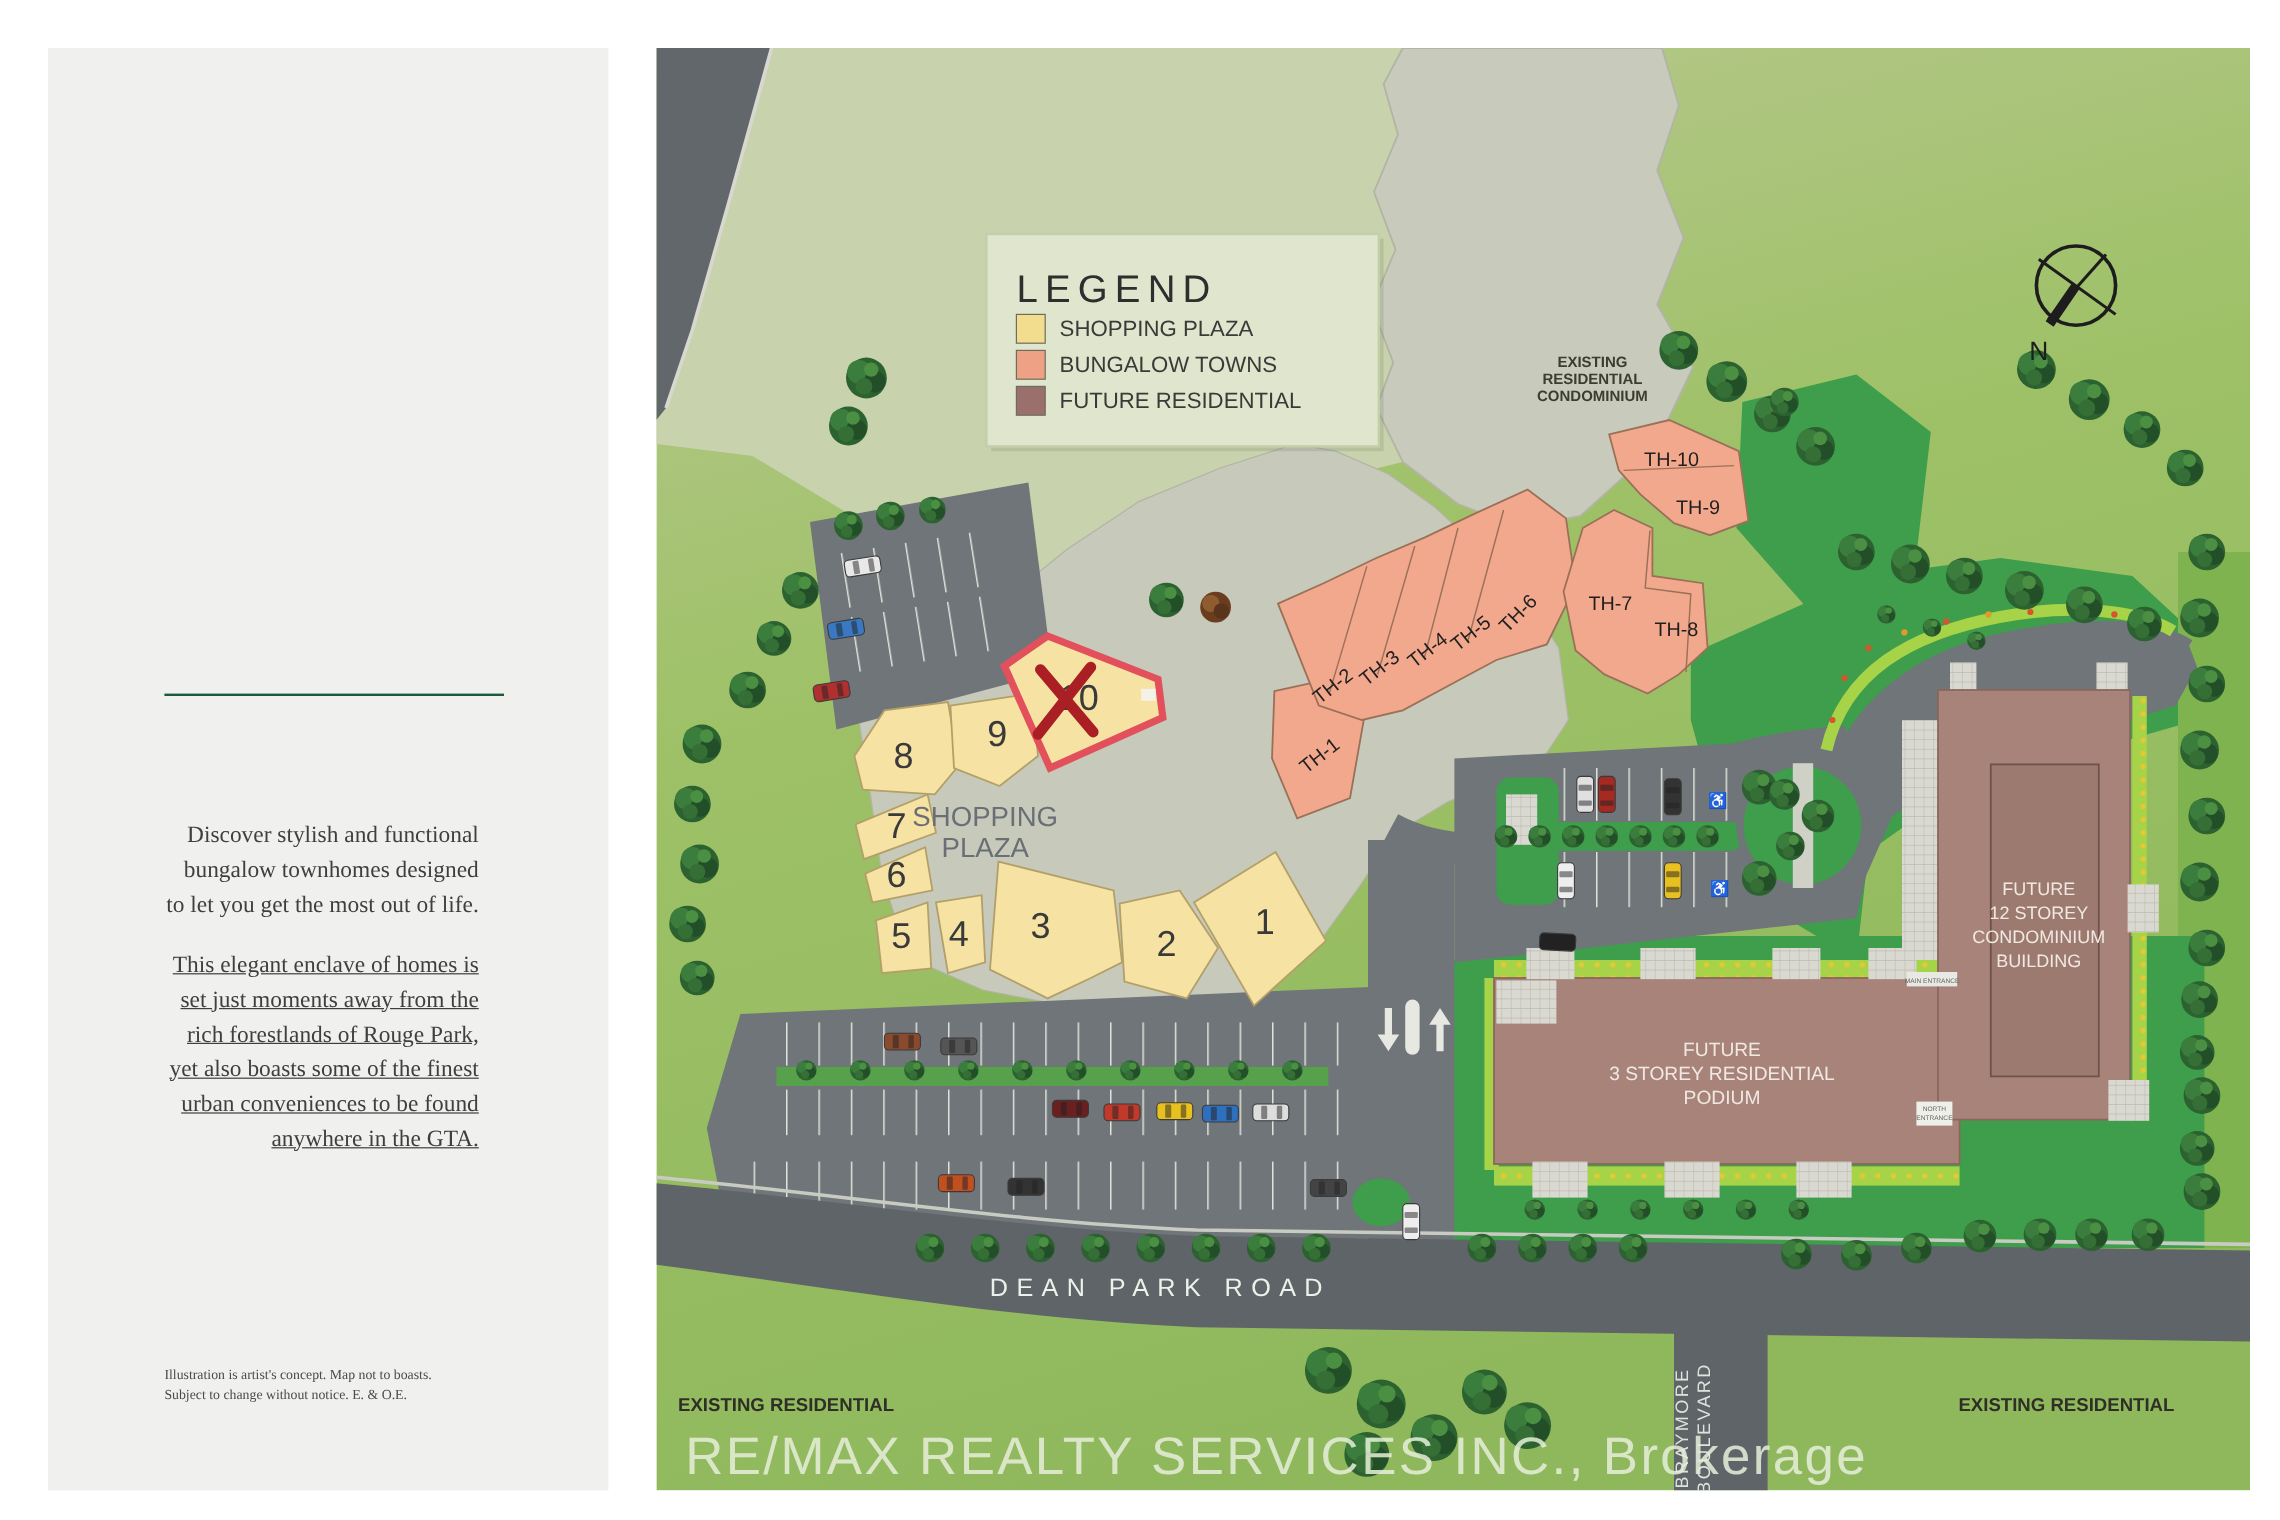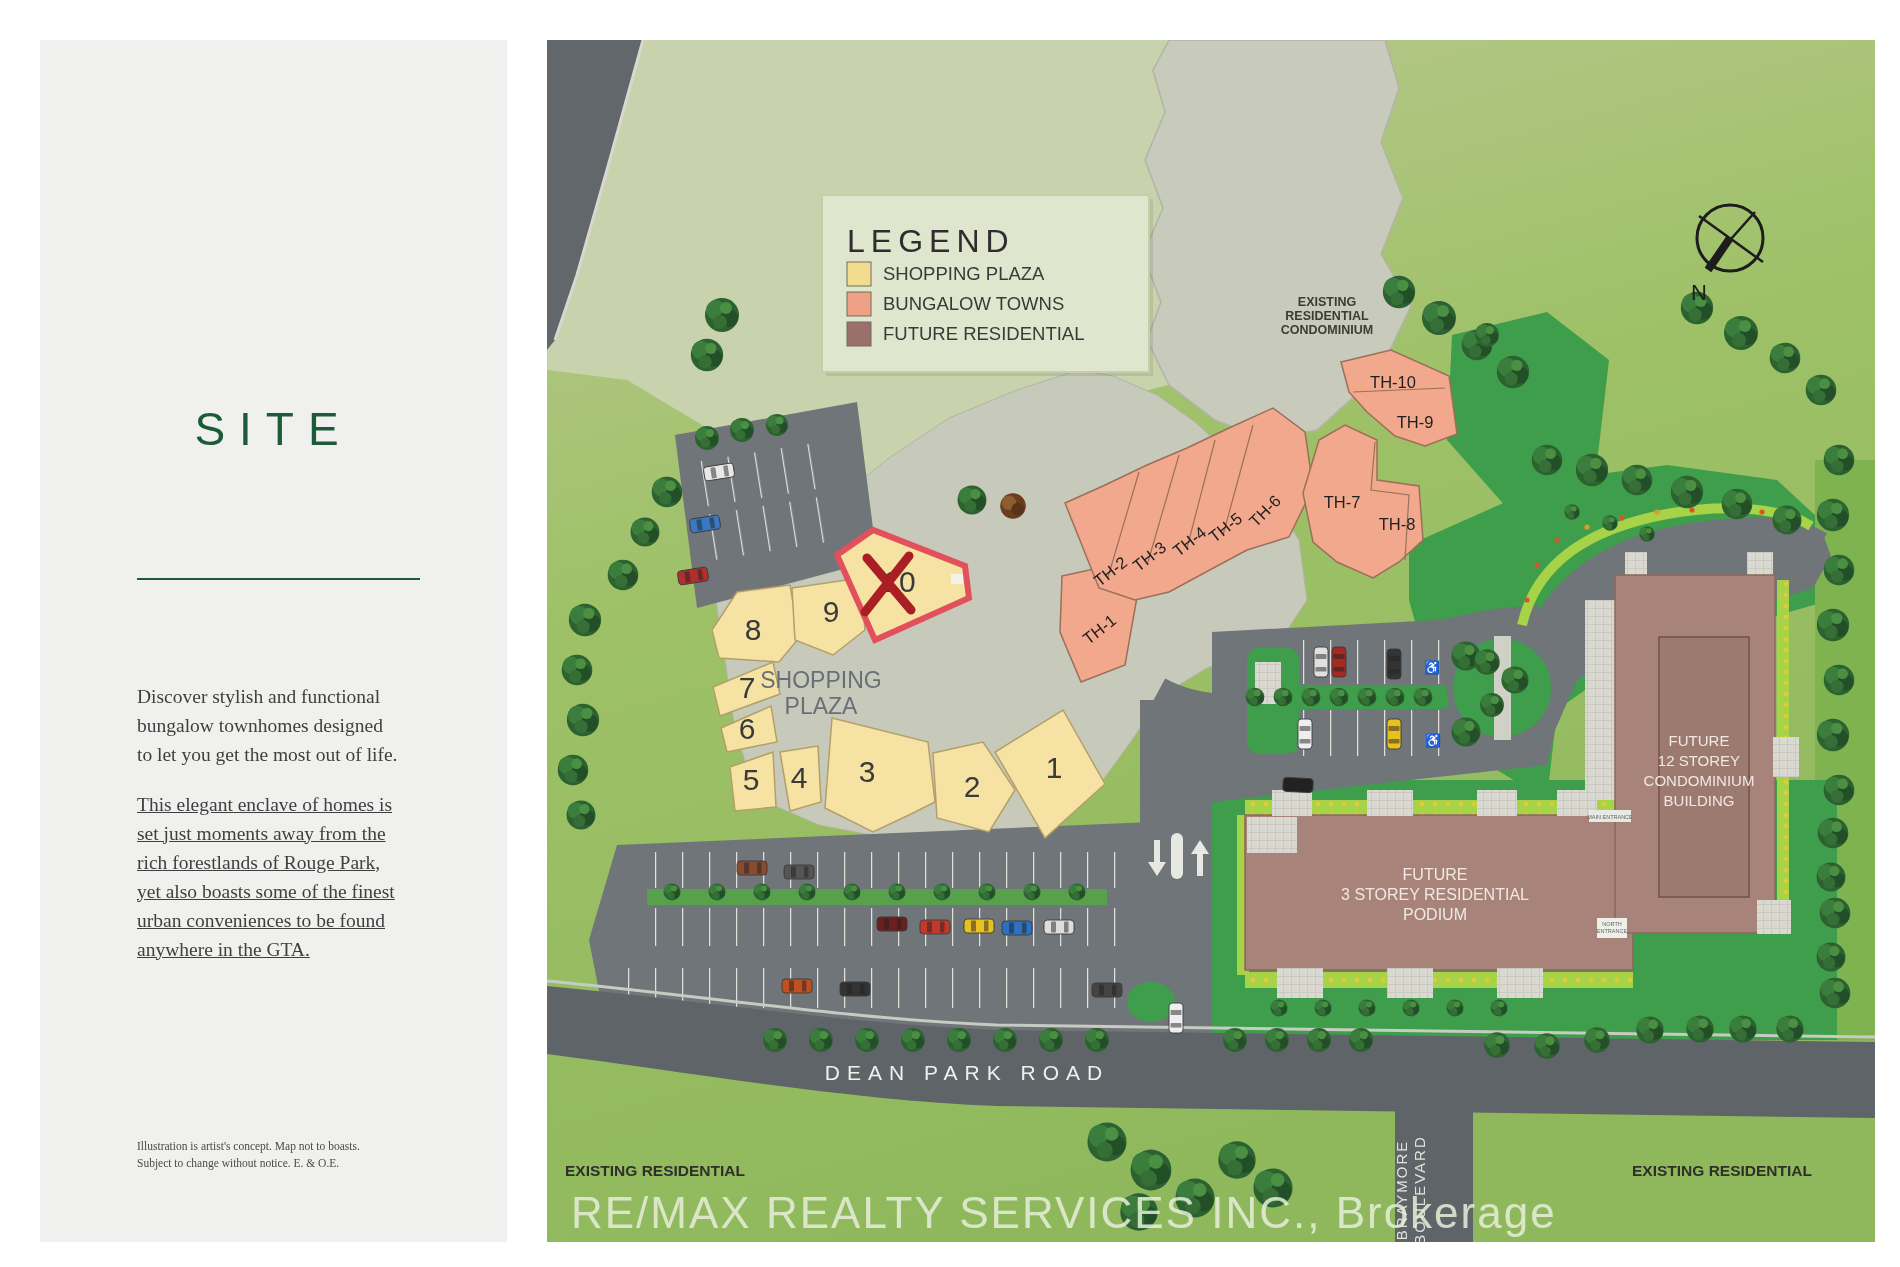--- a/index.html
+++ b/index.html
@@ -5,42 +5,41 @@
   html,body{margin:0;padding:0;background:#fff;}
   .page{position:relative;width:1900px;height:1267px;background:#ffffff;overflow:hidden;
         font-family:"Liberation Sans",sans-serif;}
   
   .panel{position:absolute;left:40px;top:40px;width:467px;height:1202px;background:#f0f0ee;}
   .panel-title{position:absolute;top:352px;left:0;width:100%;text-align:center;
                color:#1c5b39;font-size:46px;letter-spacing:14px;line-height:74px;font-weight:400;}
   .panel-title div{white-space:nowrap;}
   .rule{position:absolute;top:538px;left:97px;width:283px;height:2px;background:#1c5b39;}
   .body-copy{position:absolute;left:97px;width:262px;color:#3f3f3f;
-             font-family:"Liberation Serif",serif;font-size:19.5px;line-height:29px;}
+             font-family:"Liberation Serif",serif;font-size:19.5px;line-height:29px;text-align:right;}
   .p1{top:622px;} .p2{top:730px;text-decoration:underline;}
   .disclaimer{position:absolute;left:97px;top:1098px;color:#4a4a4a;
               font-family:"Liberation Serif",serif;font-size:11.5px;line-height:17px;}
   
   .map{position:absolute;left:547px;top:40px;width:1328px;height:1202px;}
   svg{display:block;}
   svg text{font-family:"Liberation Sans",sans-serif;}
   .num{font-size:30px;fill:#3a3a3a;text-anchor:middle;}
   .th{font-size:16.5px;fill:#1f1f1f;text-anchor:middle;}
   .wlabel{fill:#f0e9e3;text-anchor:middle;}
   .glabel{fill:#3c3c30;font-weight:bold;text-anchor:middle;}
   .micro{font-size:5.5px;fill:#666;text-anchor:middle;}
 </style>
 </head>
 <body>
 
 <div class="page">
 
   <div class="panel">
     <div class="panel-title">
-      <div>SITE</div>
     </div>
     <div class="rule"></div>
     <p class="body-copy p1">Discover stylish and functional bungalow townhomes designed to let you get the most out of life.</p>
     <p class="body-copy p2">This elegant enclave of homes is set just moments away from the rich forestlands of Rouge Park, yet also boasts some of the finest urban conveniences to be found anywhere in the GTA.</p>
     <div class="disclaimer">
       <div>Illustration is artist's concept. Map not to boasts.</div>
       <div>Subject to change without notice. E. &amp; O.E.</div>
     </div>
   </div>
 

